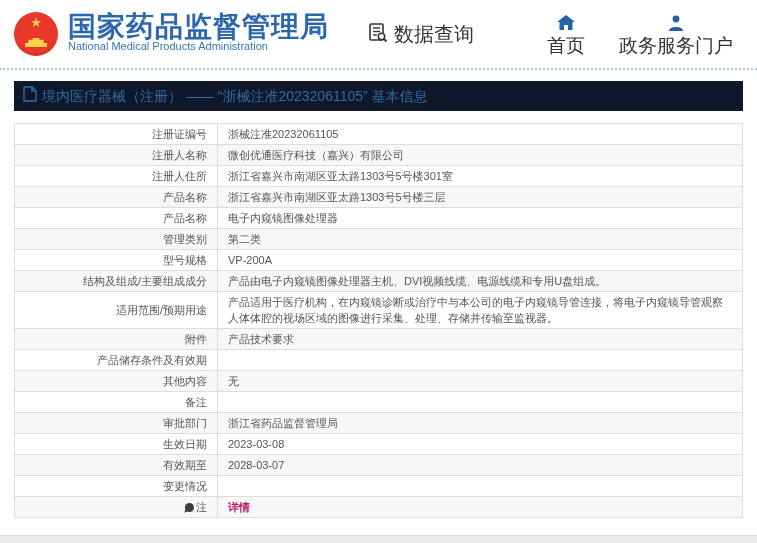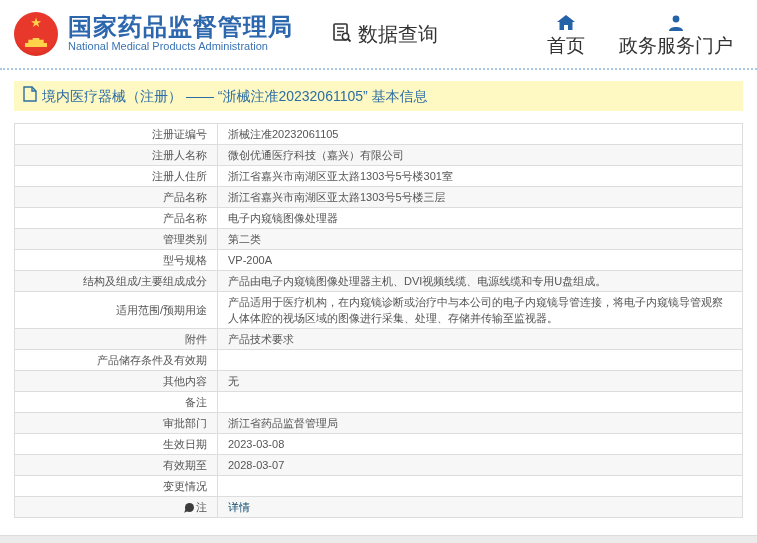--- a/index.html
+++ b/index.html
@@ -5,44 +5,44 @@
   * { margin:0; padding:0; box-sizing:border-box; }
   html,body { width:757px; height:543px; background:#fff; overflow:hidden; }
   body { font-family:"Liberation Sans","DejaVu Sans",sans-serif; position:relative; }
 
   
   .header { height:68px; display:flex; align-items:center; padding:0 14px; background:#fff; }
   .emblem { width:44px; height:44px; border-radius:50%; background:radial-gradient(circle at 50% 42%, #e8372b 0 62%, #c21f12 100%); position:relative; flex:0 0 44px; }
   .emblem .star { position:absolute; top:4px; left:0; right:0; text-align:center; color:#ffd24a; font-size:13px; line-height:13px; }
   .emblem .gate { position:absolute; bottom:9px; left:11px; width:22px; height:9px; background:#ffd24a; clip-path:polygon(0 100%,0 55%,15% 55%,15% 20%,35% 20%,35% 0,65% 0,65% 20%,85% 20%,85% 55%,100% 55%,100% 100%); }
   .brand { margin-left:10px; }
-  .brand-cn { color:#2c66ad; font-size:24px; font-weight:bold; letter-spacing:1px; line-height:24px; }
+  .brand-cn { color:#2c66ad; font-size:28px; font-weight:bold; letter-spacing:1px; line-height:24px; }
   .brand-en { color:#3a74b4; font-size:11px; line-height:14px; }
   .dq { display:flex; align-items:center; margin-left:38px; color:#333; font-size:20px; }
   .dq svg { margin-right:5px; }
   .topnav { margin-left:auto; display:flex; gap:34px; padding-right:10px; }
   .topnav .nav-item { display:flex; flex-direction:column; align-items:center; cursor:pointer; }
   .topnav .nav-item svg { margin-bottom:3px; }
   .topnav .nav-label { font-size:19px; color:#333; line-height:16px; }
 
   .dotted-sep { border-top:2px dotted #a9c7e6; height:0; }
 
   
-  .crumb-bar { margin:11px 14px 8px 14px; background:#fef9c3; padding:5px 9px; display:flex; align-items:center; }
+  .crumb-bar { margin:11px 14px 8px 14px; background:#0f172a; padding:5px 9px; display:flex; align-items:center; }
   .crumb-bar svg { margin-right:5px; flex:0 0 auto; }
   .crumb-text { color:#2e6da4; font-size:14px; line-height:18px; }
 
   
   .info-table { width:729px; margin:12px 14px; border-collapse:collapse; table-layout:fixed; font-size:11px; color:#555; }
   .info-table tr:nth-child(even) td { background:#f7f7f7; }
   .info-table td { border:1px solid #ddd; padding:2px 10px; line-height:16px; height:21px; vertical-align:middle; }
   .info-table td.lbl { width:203px; text-align:right; color:#555; }
   .info-table td.val { text-align:left; color:#555; word-break:break-all; }
   .info-table { border:1px solid #ccc; }
-  .info-table a { color:#0c4a6e; text-decoration:none; cursor:pointer; }
+  .info-table a { color:#be185d; text-decoration:none; cursor:pointer;font-weight:bold; }
   .note-ico { display:inline-block; width:9px; height:9px; background:#3c3c3c; border-radius:50%; position:relative; margin-right:2px; vertical-align:-1px; }
   .note-ico::after { content:""; position:absolute; left:0; bottom:-2px; border:3px solid transparent; border-left-color:#3c3c3c; transform:rotate(20deg); }
 
   .footer-strip { position:absolute; left:0; bottom:0; width:757px; height:8px; background:#ebebeb; border-top:1px solid #dcdcdc; }
 </style>
 </head>
 <body>
 
 <div class="header">
   <div class="emblem">

